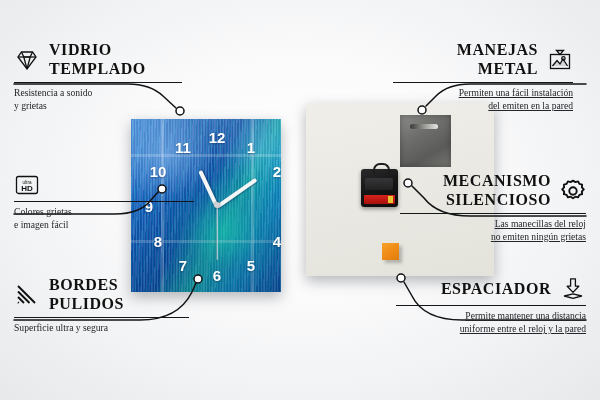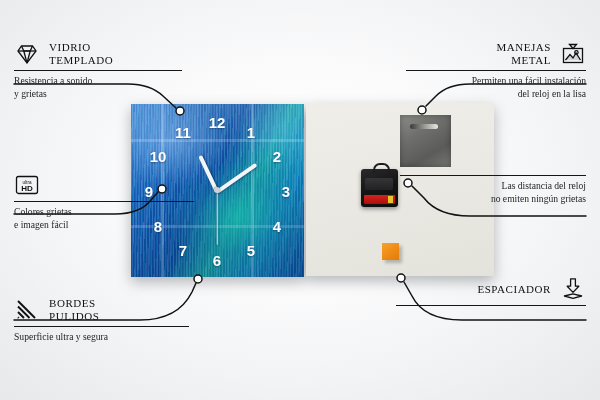--- a/index.html
+++ b/index.html
@@ -16,21 +16,21 @@
   
   #product{
     position:absolute;left:131px;top:103px;width:363px;height:173px;
   }
   .shadowwrap{
     position:absolute;inset:0;
     filter:drop-shadow(0 5px 7px rgba(60,65,70,.38));
   }
   
   #clock-face{
-    position:absolute;left:0;top:1px;width:173px;height:173px;
+    position:absolute;left:0;top:16px;width:150px;height:173px;
     overflow:hidden;
     background:#0d4ea6;
   }
   .art{position:absolute;inset:0;}
   .a1{
     background:
       linear-gradient(118deg,#1f6fd0 0%,#1559b6 22%,#0b47a0 46%,#14a0a4 62%,#0f86c4 78%,#0c4ea8 100%);
   }
   .a2{
     background:
@@ -110,30 +110,30 @@
     position:absolute;left:76px;top:140px;width:17px;height:17px;
     background:linear-gradient(145deg,#f7a22a 0%,#ef8a16 55%,#e07c0c 100%);
     box-shadow:3px 3px 3px rgba(60,60,60,.30);
   }
   
   .callout{position:absolute;}
   .callout .head{display:flex;align-items:center;gap:9px;}
   .callout.left .head{justify-content:flex-start;}
   .callout.right .head{justify-content:flex-end;}
   .title{
-    font-family:"Liberation Serif",serif;font-weight:400;
-    font-size:11px;line-height:1.18;letter-spacing:.55px;color:#111;
+    font-family:"Liberation Serif",serif;font-weight:700;
+    font-size:16px;line-height:1.18;letter-spacing:.55px;color:#111;
     text-transform:uppercase;
   }
   .callout.right .title{text-align:right;}
   .rule{height:1.4px;background:#14161a;margin:3px 0 4px;}
   .desc{
     font-family:"Liberation Serif",serif;font-size:9.6px;line-height:1.34;color:#23252a;
   }
-  .callout.right .desc{text-align:right;}
+  .callout.right .desc{text-align:right;text-decoration:underline;}
   .ico{width:26px;height:26px;flex:0 0 26px;display:block;}
   .ico svg{display:block;width:26px;height:26px;}
   
   #leaders{position:absolute;inset:0;pointer-events:none;}
   .dot{fill:#ffffff;stroke:#101214;stroke-width:1.5;}
   .lead{fill:none;stroke:#101214;stroke-width:1.5;stroke-linecap:round;}
 </style>
 </head>
 <body>
 
@@ -239,21 +239,21 @@
           <text x="13" y="19.2" font-family="Liberation Sans, sans-serif" font-size="8" font-weight="bold" text-anchor="middle" fill="#111">HD</text>
         </svg>
       </span>
     </div>
     <div class="rule"></div>
     <div class="desc">
       <span>Colores grietas</span><br><span>e imagen fácil</span>
     </div>
   </div>
 
-  <div class="callout left" style="left:14px;top:276px;width:175px;margin-top:21px;">
+  <div class="callout left" style="left:14px;top:276px;width:175px;">
     <div class="head">
       <span class="ico">
         <svg viewBox="0 0 26 26">
             <g stroke="#111" stroke-width="2" stroke-linecap="butt">
           <path d="M4 4 L21 21"></path>
               <path d="M4 9.5 L15.5 21"></path>
               <path d="M4 15 L10 21"></path>
               <path d="M4 20.3 L4.7 21"></path>
         </g>
           </svg>
@@ -261,60 +261,76 @@
       <span class="title">
         <span>BORDES</span><br><span>PULIDOS</span>
       </span>
     </div>
     <div class="rule"></div>
     <div class="desc">
       <span>Superficie ultra y segura</span>
     </div>
   </div>
 
-  <div class="callout right" style="left:406px;top:41px;width:180px;">
+  <div class="callout right" style="left:393px;top:41px;width:180px;">
     <div class="head">
       <span class="title">
         <span>MANEJAS</span><br><span>METAL</span>
       </span>
       <span class="ico">
         <svg viewBox="0 0 26 26">
             <g fill="none" stroke="#111" stroke-width="1.3">
           <rect x="3.5" y="7.5" width="19" height="14"></rect>
           <path d="M13 7.5 L9.5 3.5 L16.5 3.5 Z"></path>
           <path d="M5.5 19 L10 13.5 L13 17 L16 12 L20.5 19 Z" fill="#111" stroke="none" opacity=".12"></path>
           <path d="M5.5 19 L10 13.5 L13 17 L16 12 L20.5 19"></path>
           <circle cx="16.4" cy="11.4" r="1.7"></circle>
             </g>
           </svg>
       </span>
     </div>
     <div class="rule"></div>
     <div class="desc">
-      <span>Permiten una fácil instalación</span><br><span>del reloj en la lisa</span>
+      <span>Permiten una fácil instalación</span><br><span>del emiten en la pared</span>
     </div>
   </div>
 
   <div class="callout right" style="left:400px;top:172px;width:186px;">
-    <div class="rule"></div>
-    <div class="desc">
-      <span>Las distancia del reloj</span><br><span>no emiten ningún grietas</span>
+    <div class="head">
+      <span class="title">
+        <span>MECANISMO</span><br><span>SILENCIOSO</span>
+      </span>
+      <span class="ico">
+        <svg viewBox="0 0 26 26">
+            <g fill="none" stroke="#111" stroke-width="1.9" stroke-linejoin="round">
+          <path d="M13 2.6 l2.4 1.5 2.7-.7 1.3 2.5 2.7.7 -.2 2.8 1.9 2 -1.9 2 .2 2.8 -2.7.7 -1.3 2.5 -2.7-.7 -2.4 1.5 -2.4-1.5 -2.7.7 -1.3-2.5 -2.7-.7 .2-2.8 -1.9-2 1.9-2 -.2-2.8 2.7-.7 1.3-2.5 2.7.7 Z"></path>
+          <circle cx="13" cy="13" r="3.7"></circle>
+            </g>
+          </svg>
+      </span>
+    </div>
+    <div class="rule"></div>
+    <div class="desc">
+      <span>Las manecillas del reloj</span><br><span>no emiten ningún grietas</span>
     </div>
   </div>
 
   <div class="callout right" style="left:396px;top:276px;width:190px;">
     <div class="head">
       <span class="title">
         <span>ESPACIADOR</span><br>
       </span>
       <span class="ico">
         <svg viewBox="0 0 26 26">
             <g fill="none" stroke="#111" stroke-width="1.3" stroke-linejoin="round">
           <path d="M10.6 2.8 h4.8 v7.4 h3.4 L13 16.4 L7.2 10.2 h3.4 Z"></path>
           <path d="M13 17.8 L21.6 20 L13 22.4 L4.4 20 Z"></path>
             </g>
           </svg>
       </span>
     </div>
     <div class="rule"></div>
+    <div class="desc">
+      <span>Permite mantener una distancia</span><br><span>uniforme entre el reloj y la pared</span>
+    </div>
   </div>
 
 </div>
 
 </body></html>

